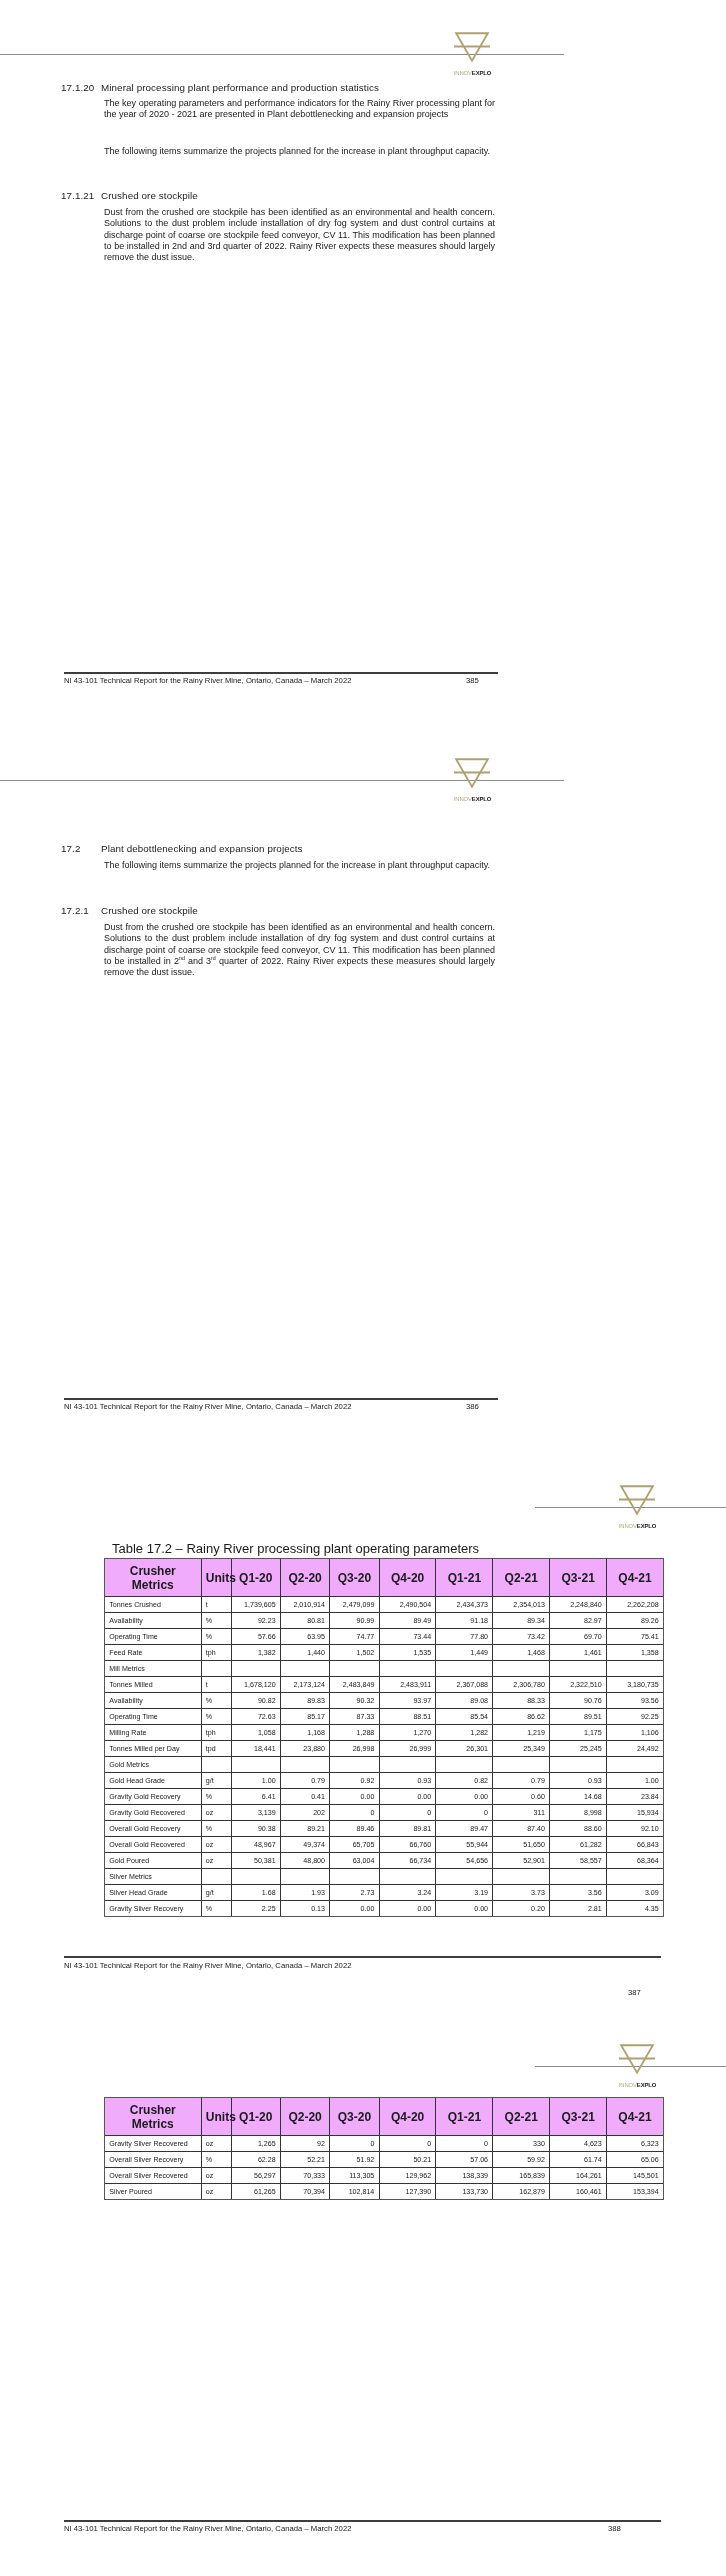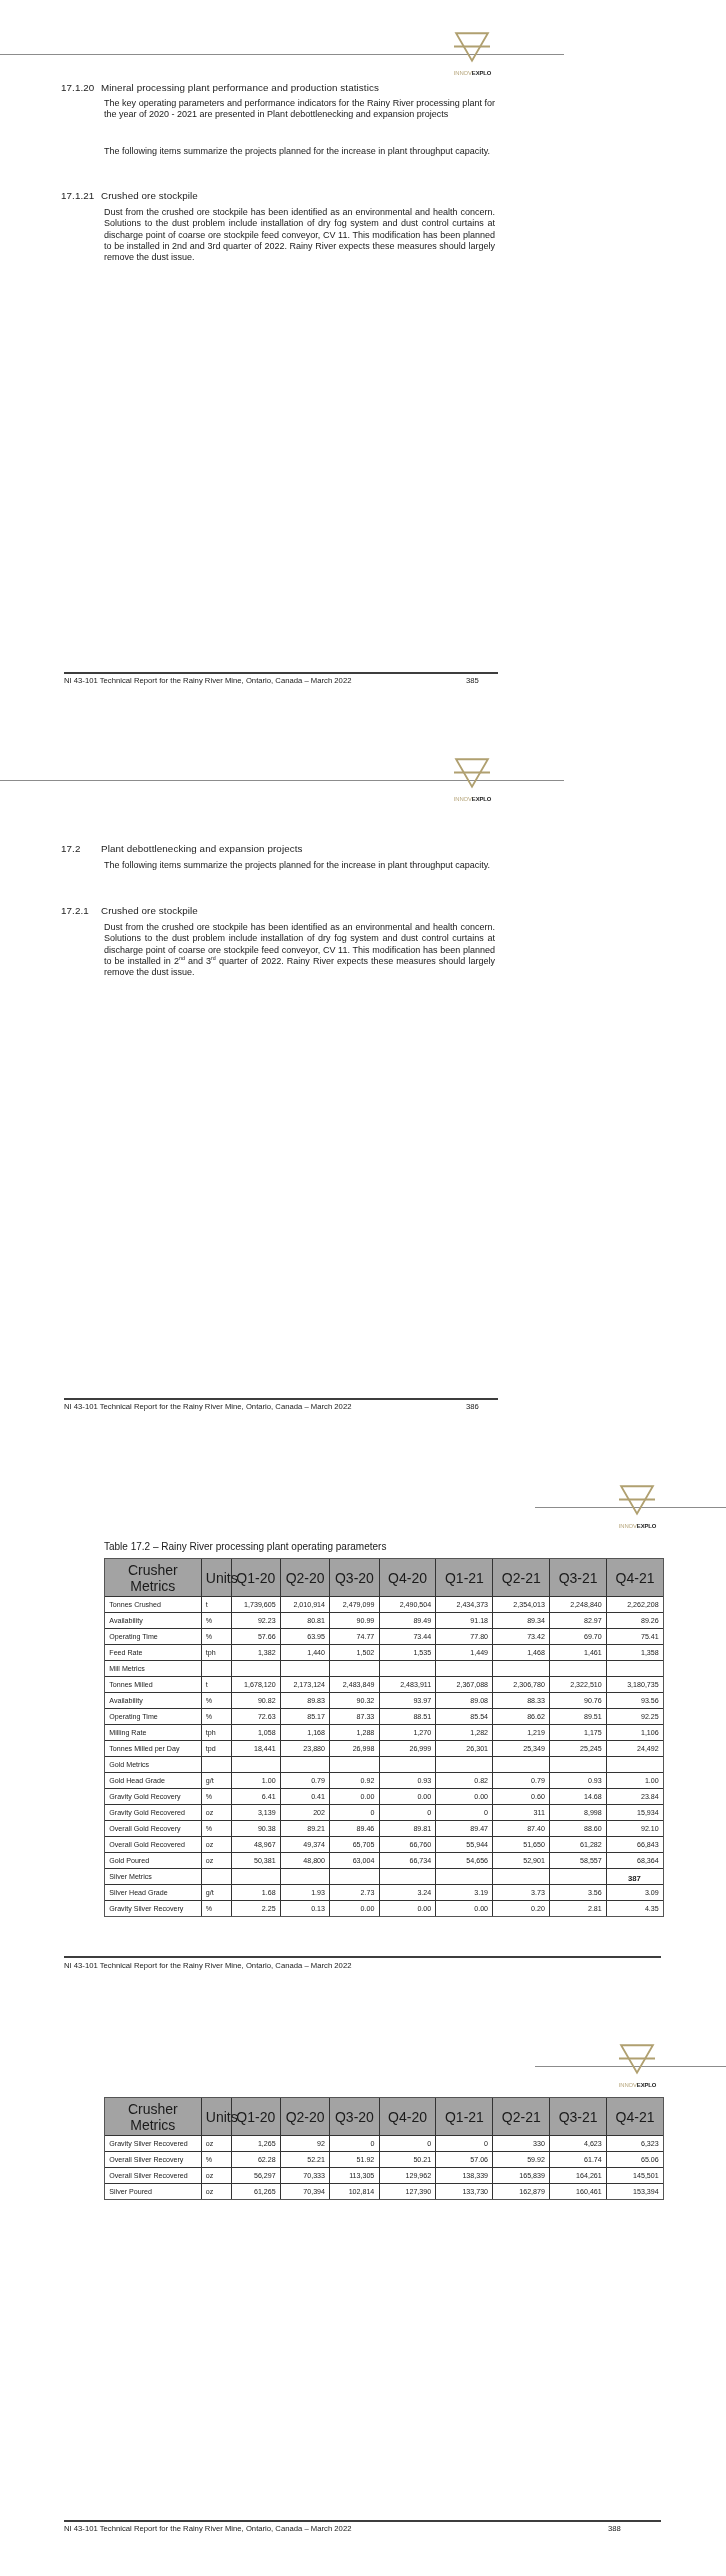--- a/index.html
+++ b/index.html
@@ -14,25 +14,25 @@
   .logo-text .light { color: #b6a57a; }
   .logo-text .bold { color: #222; font-weight: bold; }
   .h { position: absolute; font-size: 9.8px; color: #222; letter-spacing: 0.1px; white-space: nowrap; }
   .h .num { display: inline-block; width: 40px; }
   .p { position: absolute; left: 104px; width: 391px; font-size: 9px; line-height: 11.3px;
        text-align: justify; color: #1a1a1a; }
   .p sup { font-size: 5.3px; line-height: 0; }
   .foot-line { position: absolute; height: 2.1px; background: #3d3d3d; }
   .foot-text { position: absolute; font-size: 7.7px; color: #1a1a1a; white-space: nowrap; }
   .foot-num { position: absolute; font-size: 7.7px; color: #1a1a1a; width: 32px; }
-  .tcap { position: absolute; left: 104px; font-size: 10px; color: #1a1a1a; white-space: nowrap; }
+  .tcap { position: absolute; left: 112px; font-size: 13px; color: #1a1a1a; white-space: nowrap; }
   table.dt { position: absolute; left: 104px; border-collapse: collapse; font-size: 7.1px;
              border: 1.6px double #555; table-layout: fixed; }
   table.dt th, table.dt td { border: 0.5px solid #333; padding: 0 4.3px; height: 15px; }
-  table.dt th { background: #a3a3a3; font-weight: normal; height: 37px; font-size: 14px; text-align: center; }
+  table.dt th { background: #f0abfc; font-weight: bold; height: 37px; font-size: 12px; text-align: center; }
   table.dt td.m { text-align: left; margin-top: 16px; }
   table.dt td.u { text-align: left; }
   table.dt td.v { text-align: right; }
 </style>
 </head>
 <body>
 
 <div class="page" style="top:0;height:708px;">
   <div class="hdr-line" style="left:0;top:54px;width:564px;"></div>
   <div class="logo" style="left:451px;top:31px;">
@@ -362,21 +362,21 @@
           <td class="v">0.00</td>
           <td class="v">0.20</td>
           <td class="v">2.81</td>
           <td class="v">4.35</td>
         </tr>
       </tbody>
   </table>
 
   <div class="foot-line" style="left:64px;top:1956px;width:597px;"></div>
   <div class="foot-text" style="left:64px;top:1961px;">NI 43-101 Technical Report for the Rainy River Mine, Ontario, Canada – March 2022</div>
-  <div class="foot-num" style="left:628px;top:1874px;font-weight:bold;">387</div>
+  <div class="foot-num" style="left:628px;top:1988px;">387</div>
 </div>
 
 <div class="page" style="top:0;">
   <div class="hdr-line" style="left:535px;top:2066px;width:192px;"></div>
   <div class="logo" style="left:616px;top:2043px;">
     <svg width="36" height="32" viewBox="0 0 68 60">
         <polygon points="4,4 64,4 34,56" fill="none" stroke="#b0a070" stroke-width="3.5"></polygon>
         <line x1="0" y1="29" x2="68" y2="29" stroke="#b0a070" stroke-width="3.5"></line>
       </svg>
     <div class="logo-text"><span class="light">INNOV</span><span class="bold">EXPLO</span></div>

